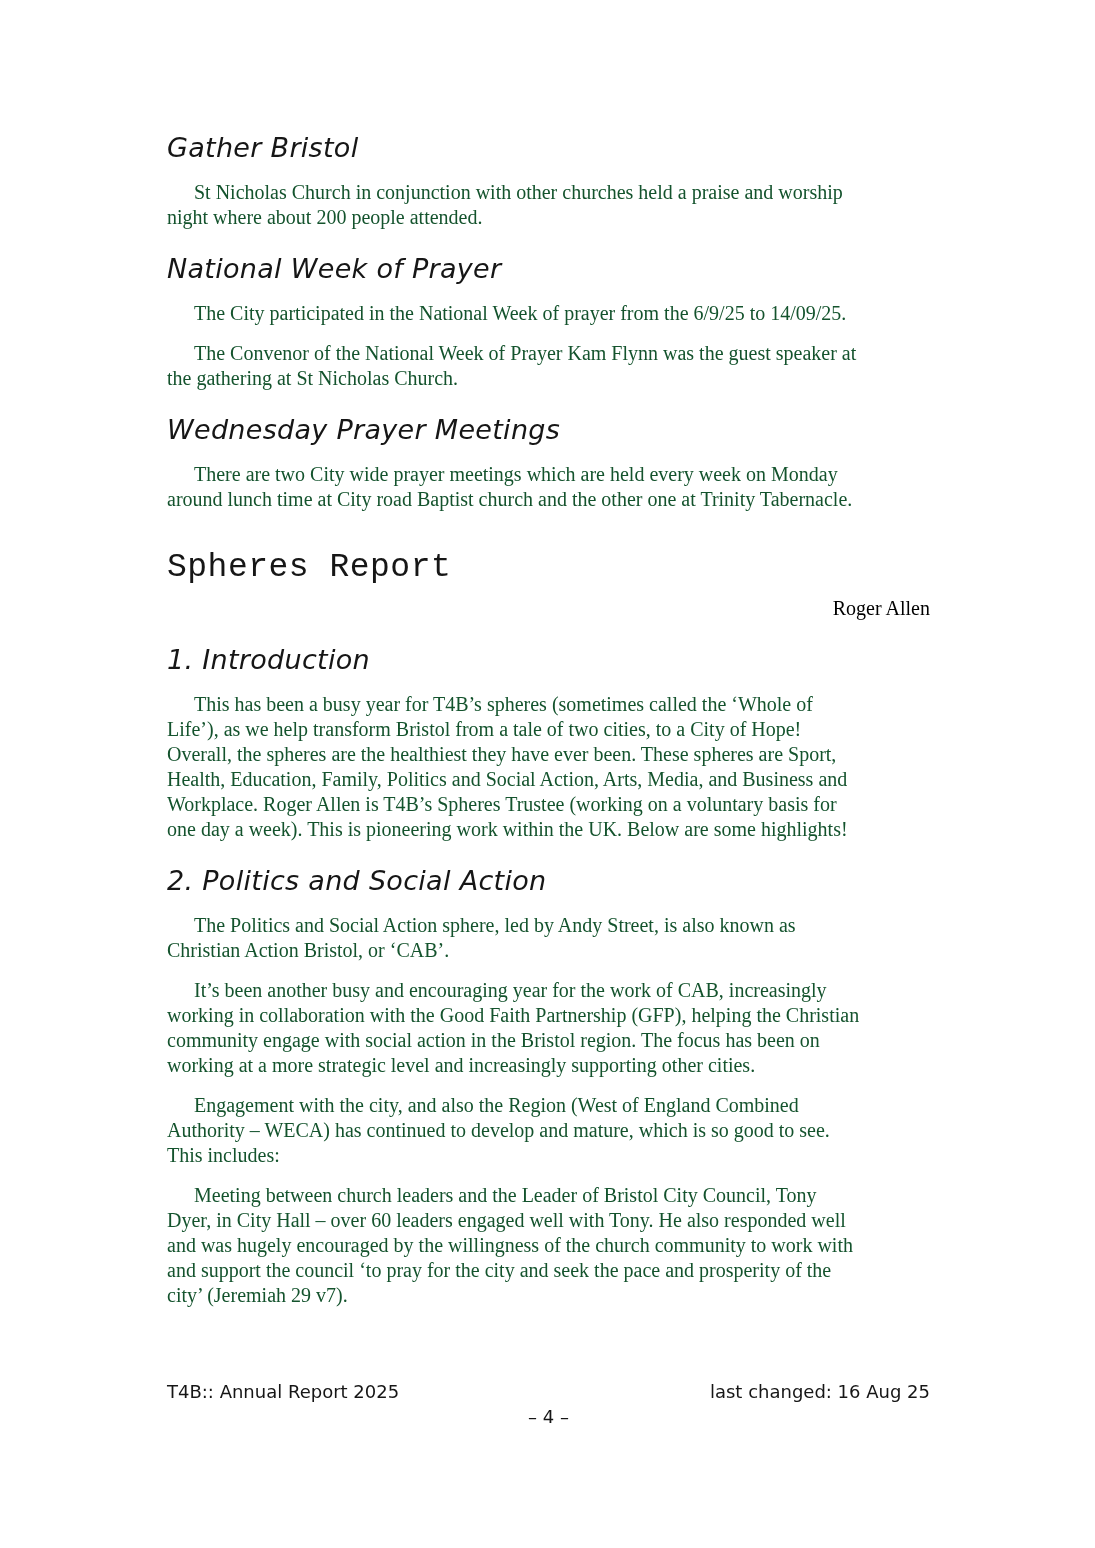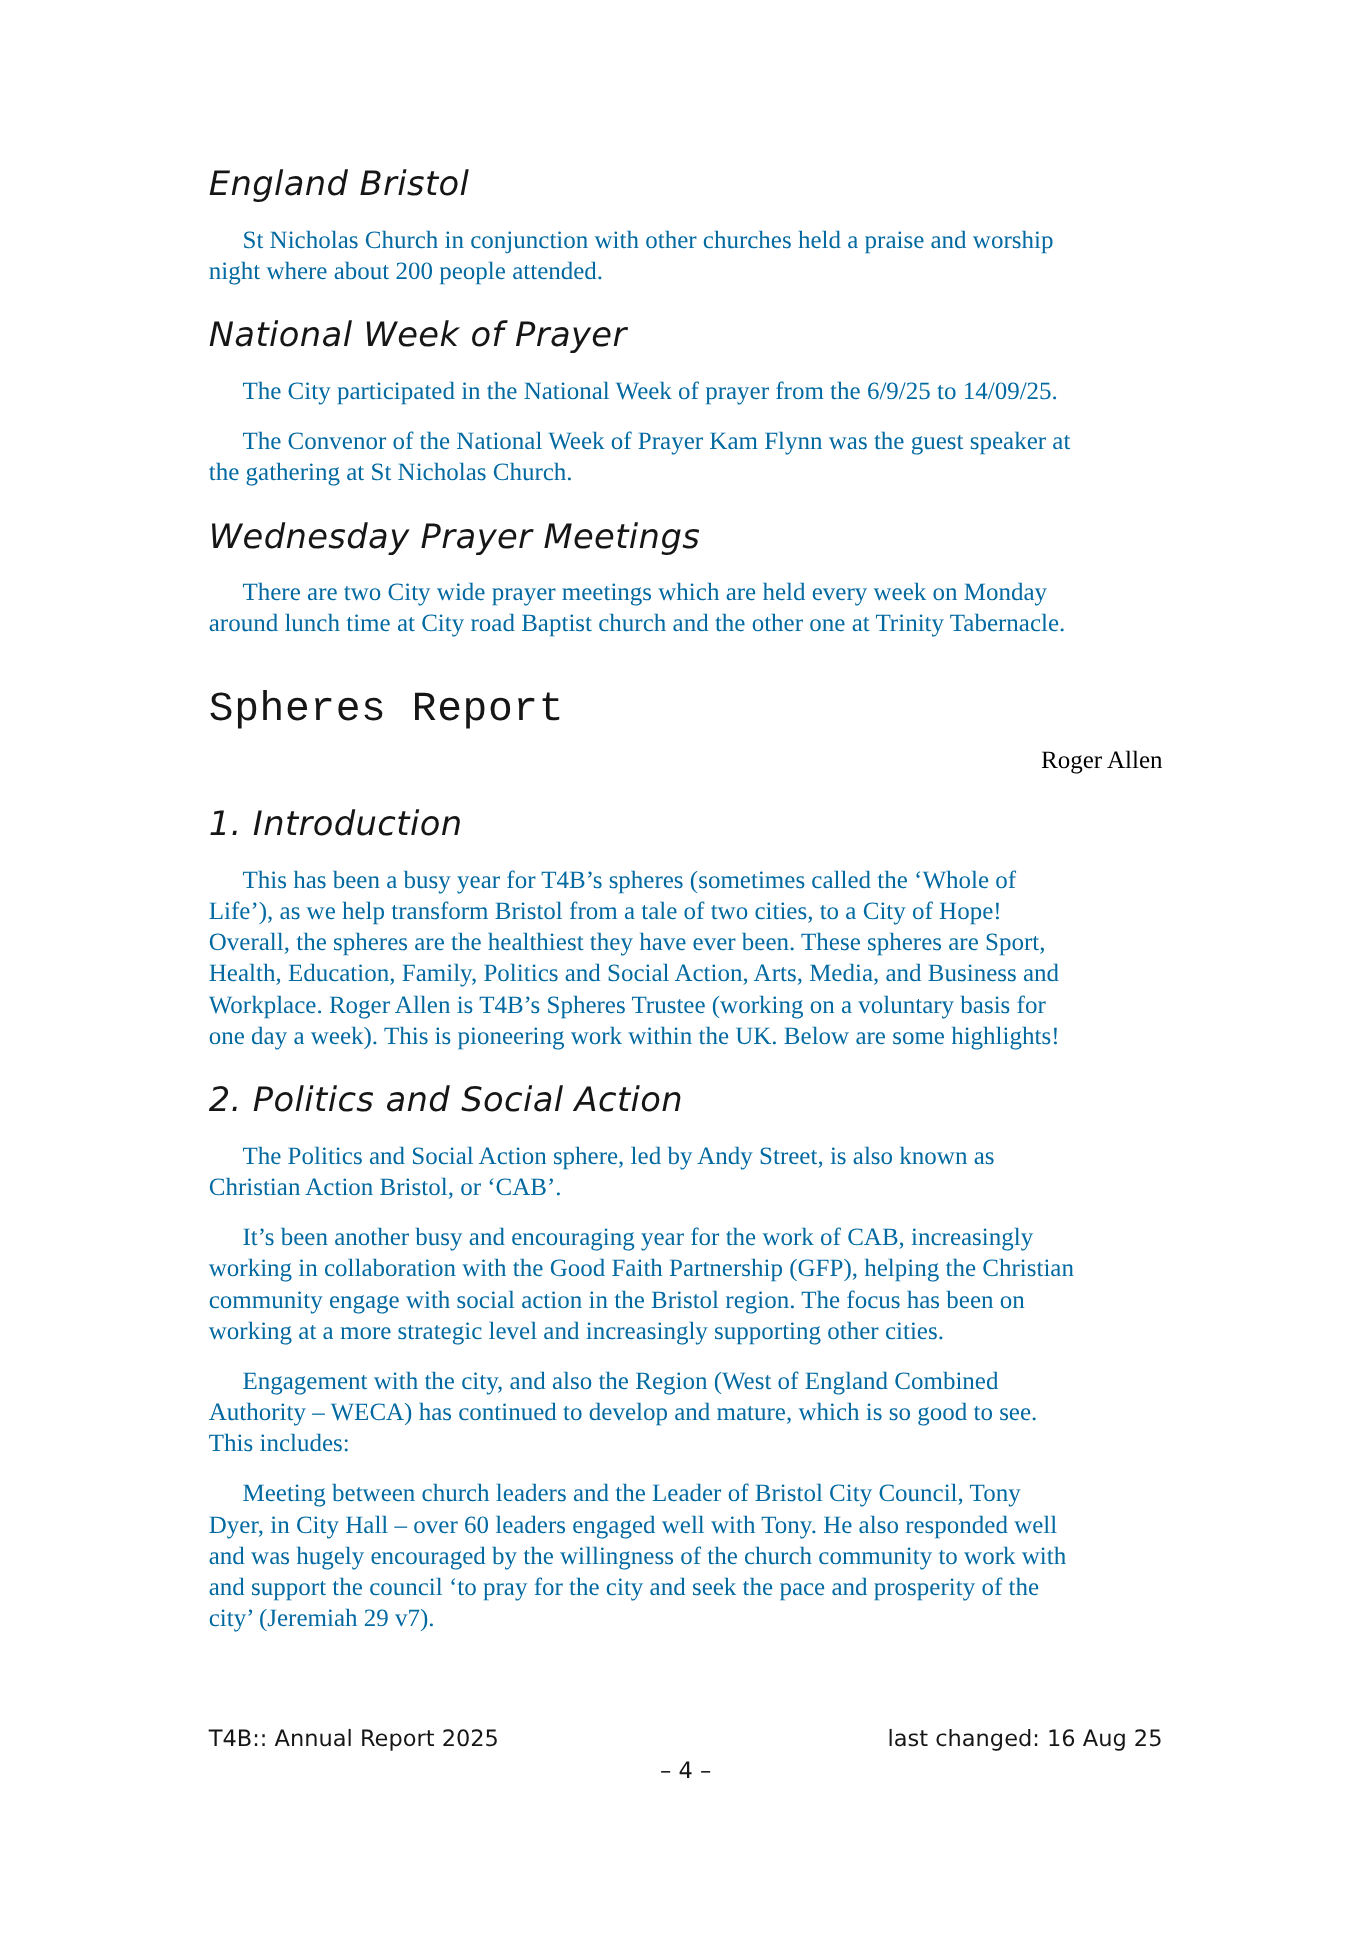--- a/index.html
+++ b/index.html
@@ -45,21 +45,21 @@
     margin: 22px 0 13px 0;
     letter-spacing: 0.3px;
   }
   p.para {
     font-family: "Liberation Serif", serif;
     font-size: 20px;
     line-height: 25px;
     margin: 15px 0;
     white-space: pre-line;
     text-indent: 27px;
-    color: #0369a1;
+    color: #14532d;
   }
   p.byline {
     font-family: "Liberation Serif", serif;
     font-size: 20px;
     line-height: 25px;
     margin: 8px 0 20px 0;
     text-align: right;
     text-indent: 0;
     padding-right: 27px;
     color: #000000;
@@ -82,21 +82,21 @@
   .page-number {
     text-align: center;
     margin-top: 2px;
   }
 </style>
 </head>
 <body>
 
 <div class="page">
   <main class="content">
-    <h2 class="section-heading">England Bristol</h2>
+    <h2 class="section-heading">Gather Bristol</h2>
     <p class="para">St Nicholas Church in conjunction with other churches held a praise and worship
 night where about 200 people attended.</p>
 
     <h2 class="section-heading">National Week of Prayer</h2>
     <p class="para">The City participated in the National Week of prayer from the 6/9/25 to 14/09/25.</p>
     <p class="para">The Convenor of the National Week of Prayer Kam Flynn was the guest speaker at
 the gathering at St Nicholas Church.</p>
 
     <h2 class="section-heading">Wednesday Prayer Meetings</h2>
     <p class="para">There are two City wide prayer meetings which are held every week on Monday

